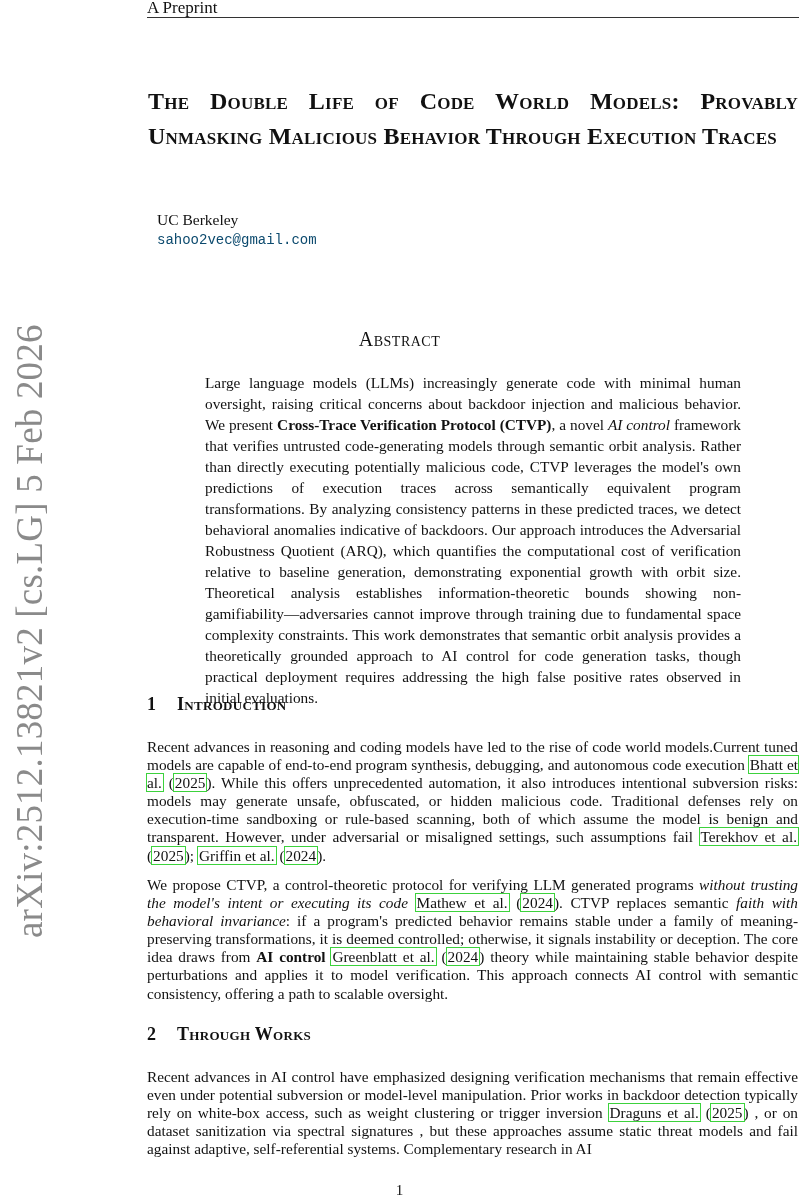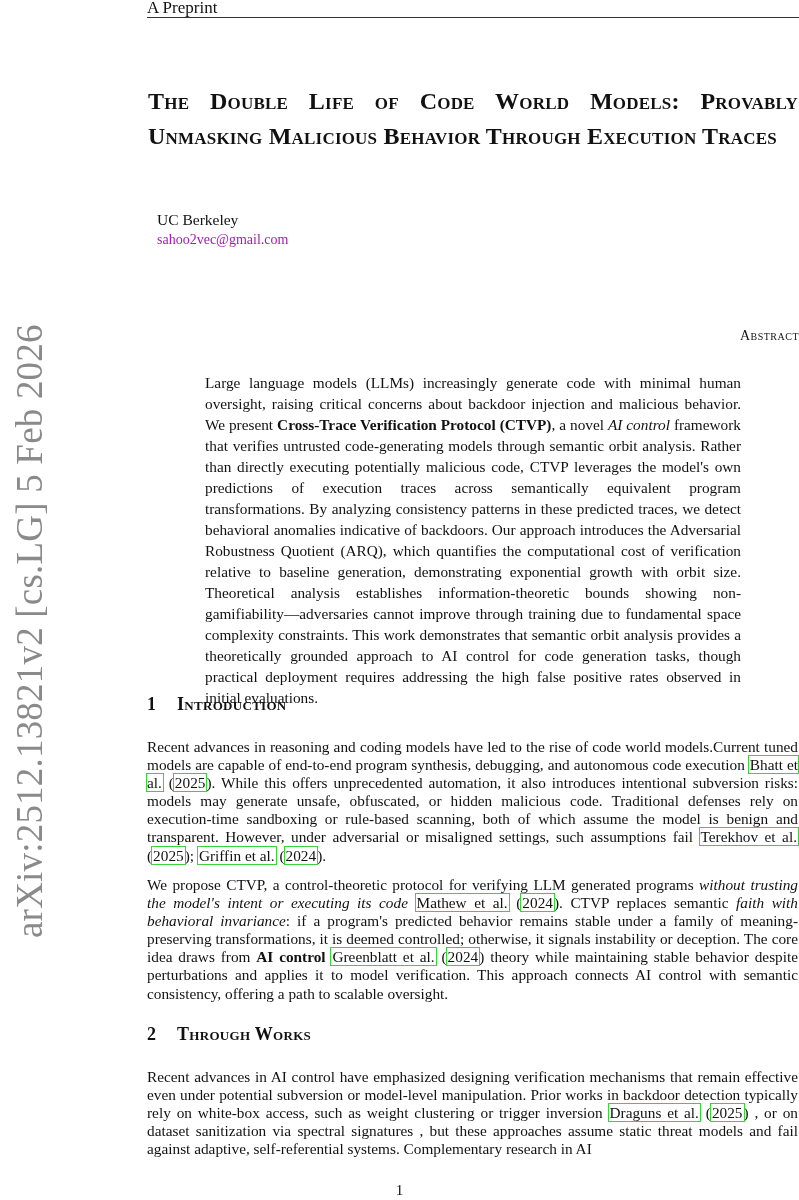--- a/index.html
+++ b/index.html
@@ -21,25 +21,25 @@
 
     .title {
       position: absolute; left: 148px; top: 84px; width: 650px;
       font-size: 24px; line-height: 35px; font-variant: small-caps; letter-spacing: 0.2px;
       text-align: justify;
     }
 
     .authors { position: absolute; left: 157px; top: 210px; font-size: 15.5px; line-height: 20px; }
     .author-name { font-weight: bold; padding-left: 6px; }
     .author-name sup { font-weight: normal; font-size: 10px; }
-    .author-email { font-family: Liberation Serif, serif; font-size: 14px; color: #a21caf; }
+    .author-email { font-family: Liberation Mono, monospace; font-size: 14px; color: #0c4a6e; }
 
     .abstract-heading {
-      position: absolute; left: 0; width: 799px; top: 328px; text-align: right;
-      font-size: 14px; font-variant: small-caps; letter-spacing: 0.5px;
+      position: absolute; left: 0; width: 799px; top: 328px; text-align: center;
+      font-size: 20px; font-variant: small-caps; letter-spacing: 0.5px;
     }
     .abstract-body {
       position: absolute; left: 205px; top: 372px; width: 536px;
       font-size: 15.3px; line-height: 21px; text-align: justify; hyphens: auto;
     }
 
     .section-heading {
       position: absolute; left: 147px; font-size: 18px; font-variant: small-caps; letter-spacing: 0.3px;
     }
     .section-heading .num { display: inline-block; width: 30px; }

